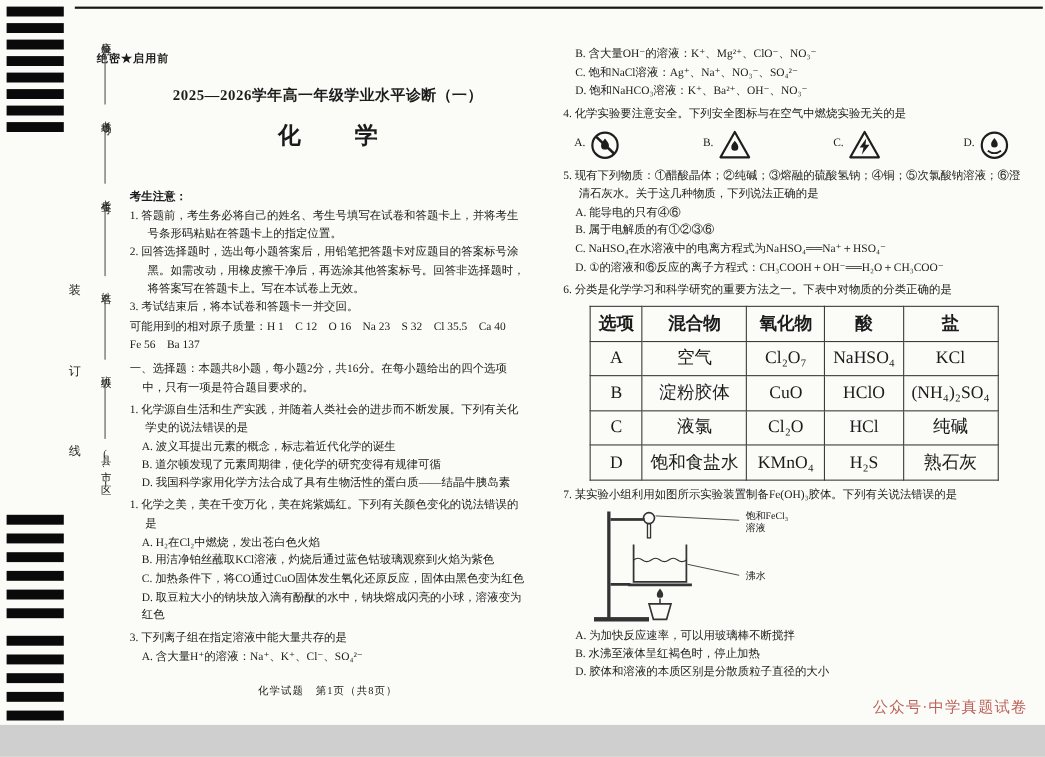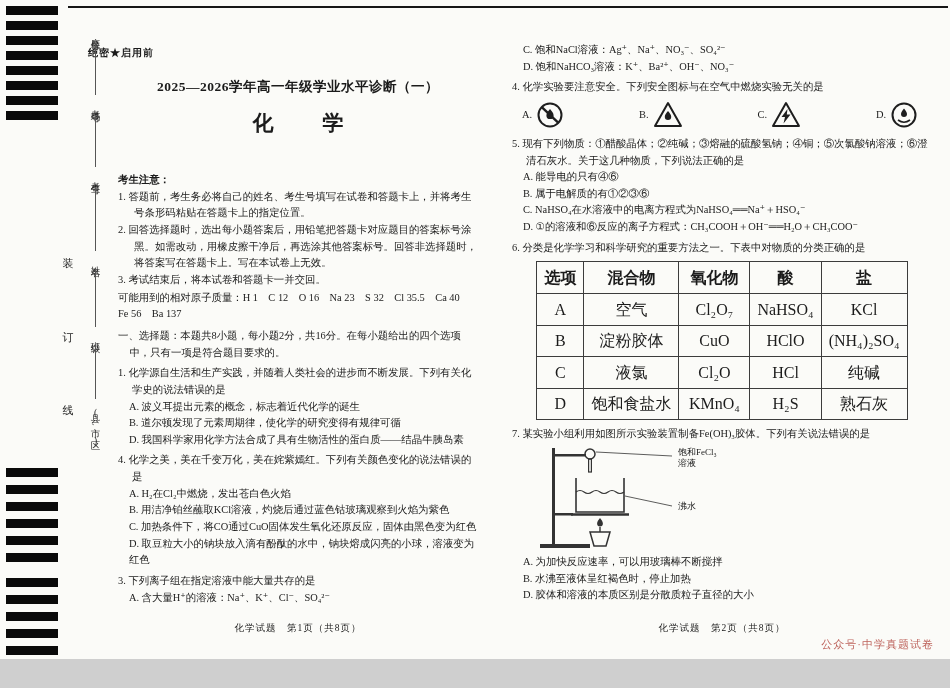--- a/index.html
+++ b/index.html
@@ -23,21 +23,21 @@
   .subject{text-align:center;font-weight:bold;font-size:21px;letter-spacing:14px;padding-left:14px;margin:9px 0 12px;}
   .notice-head{font-weight:bold;margin-top:32px;}
   .notice-item{padding-left:1.55em;text-indent:-1.55em;}
   .masses{margin-top:1px;}
   .section-head{font-weight:normal;margin-top:5px;padding-left:1.1em;text-indent:-1.1em;}
   .q-stem{margin-top:4px;padding-left:1.35em;text-indent:-1.35em;}
   .opt{padding-left:1.05em;}
   .footer{position:absolute;bottom:24px;text-align:center;font-size:9.5px;letter-spacing:1px;}
   .footer-l{left:118px;width:360px;}
   .footer-r{left:512px;width:420px;}
-  .watermark{position:absolute;right:16px;bottom:7px;font-size:11px;color:#b2473f;opacity:.85;letter-spacing:1px;}
+  .watermark{position:absolute;right:16px;bottom:7px;font-size:14px;color:#b2473f;opacity:.85;letter-spacing:1px;}
 
   .icon-row{display:flex;justify-content:space-between;align-items:center;padding:5px 14px 3px 10px;}
   .icon-item{display:flex;align-items:center;gap:4px;}
   .icon-label{font-size:10.4px;}
   .sicon svg{display:block;}
 
   .ctable{border-collapse:collapse;margin:5px auto 6px;font-size:16px;}
   .ctable th,.ctable td{border:1px solid #3c3c3c;padding:2.5px 7px;text-align:center;min-width:56px;}
   .ctable th:first-child,.ctable td:first-child{min-width:30px;}
   .ctable th{font-weight:bold;}
@@ -109,31 +109,32 @@
     <div class="notice-item">3. 考试结束后，将本试卷和答题卡一并交回。</div>
     <div class="masses">可能用到的相对原子质量：H 1　C 12　O 16　Na 23　S 32　Cl 35.5　Ca 40　Fe 56　Ba 137</div>
 
     <div class="section-head">一、选择题：本题共8小题，每小题2分，共16分。在每小题给出的四个选项中，只有一项是符合题目要求的。</div>
 
     <div class="q-stem">1. 化学源自生活和生产实践，并随着人类社会的进步而不断发展。下列有关化学史的说法错误的是</div>
     <div class="opt">A. 波义耳提出元素的概念，标志着近代化学的诞生</div>
     <div class="opt">B. 道尔顿发现了元素周期律，使化学的研究变得有规律可循</div>
     <div class="opt">D. 我国科学家用化学方法合成了具有生物活性的蛋白质——结晶牛胰岛素</div>
 
-    <div class="q-stem">4. 化学之美，美在千变万化，美在姹紫嫣红。下列有关颜色变化的说法错误的是</div>
+    <div class="q-stem">1. 化学之美，美在千变万化，美在姹紫嫣红。下列有关颜色变化的说法错误的是</div>
     <div class="opt">A. H₂在Cl₂中燃烧，发出苍白色火焰</div>
     <div class="opt">B. 用洁净铂丝蘸取KCl溶液，灼烧后通过蓝色钴玻璃观察到火焰为紫色</div>
     <div class="opt">C. 加热条件下，将CO通过CuO固体发生氧化还原反应，固体由黑色变为红色</div>
     <div class="opt">D. 取豆粒大小的钠块放入滴有酚酞的水中，钠块熔成闪亮的小球，溶液变为红色</div>
 
     <div class="q-stem">3. 下列离子组在指定溶液中能大量共存的是</div>
     <div class="opt">A. 含大量H⁺的溶液：Na⁺、K⁺、Cl⁻、SO₄²⁻</div>
   </div>
 
   <div class="col col-right">
+    <div class="opt">B. 含大量OH⁻的溶液：K⁺、Mg²⁺、ClO⁻、NO₃⁻</div>
     <div class="opt">C. 饱和NaCl溶液：Ag⁺、Na⁺、NO₃⁻、SO₄²⁻</div>
     <div class="opt">D. 饱和NaHCO₃溶液：K⁺、Ba²⁺、OH⁻、NO₃⁻</div>
 
     <div class="q-stem">4. 化学实验要注意安全。下列安全图标与在空气中燃烧实验无关的是</div>
     <div class="icon-row">
       <div class="icon-item">
         <span class="icon-label">A.</span>
         <span class="sicon">
           <svg width="28" height="28" viewBox="0 0 28 28">
             <circle cx="14" cy="14" r="11.5" fill="none" stroke="#1e1e1e" stroke-width="2"></circle>
@@ -254,16 +255,15 @@
 溶液</div>
       <div class="fig-label fl2">沸水</div>
     </div>
 
     <div class="opt">A. 为加快反应速率，可以用玻璃棒不断搅拌</div>
     <div class="opt">B. 水沸至液体呈红褐色时，停止加热</div>
     <div class="opt">D. 胶体和溶液的本质区别是分散质粒子直径的大小</div>
   </div>
 
   <div class="footer footer-l">化学试题　第1页（共8页）</div>
-  <div class="footer footer-r">化学试题　第2页（共8页）</div>
   <div class="watermark">公众号·中学真题试卷</div>
 
 </div>
 
 </body></html>

